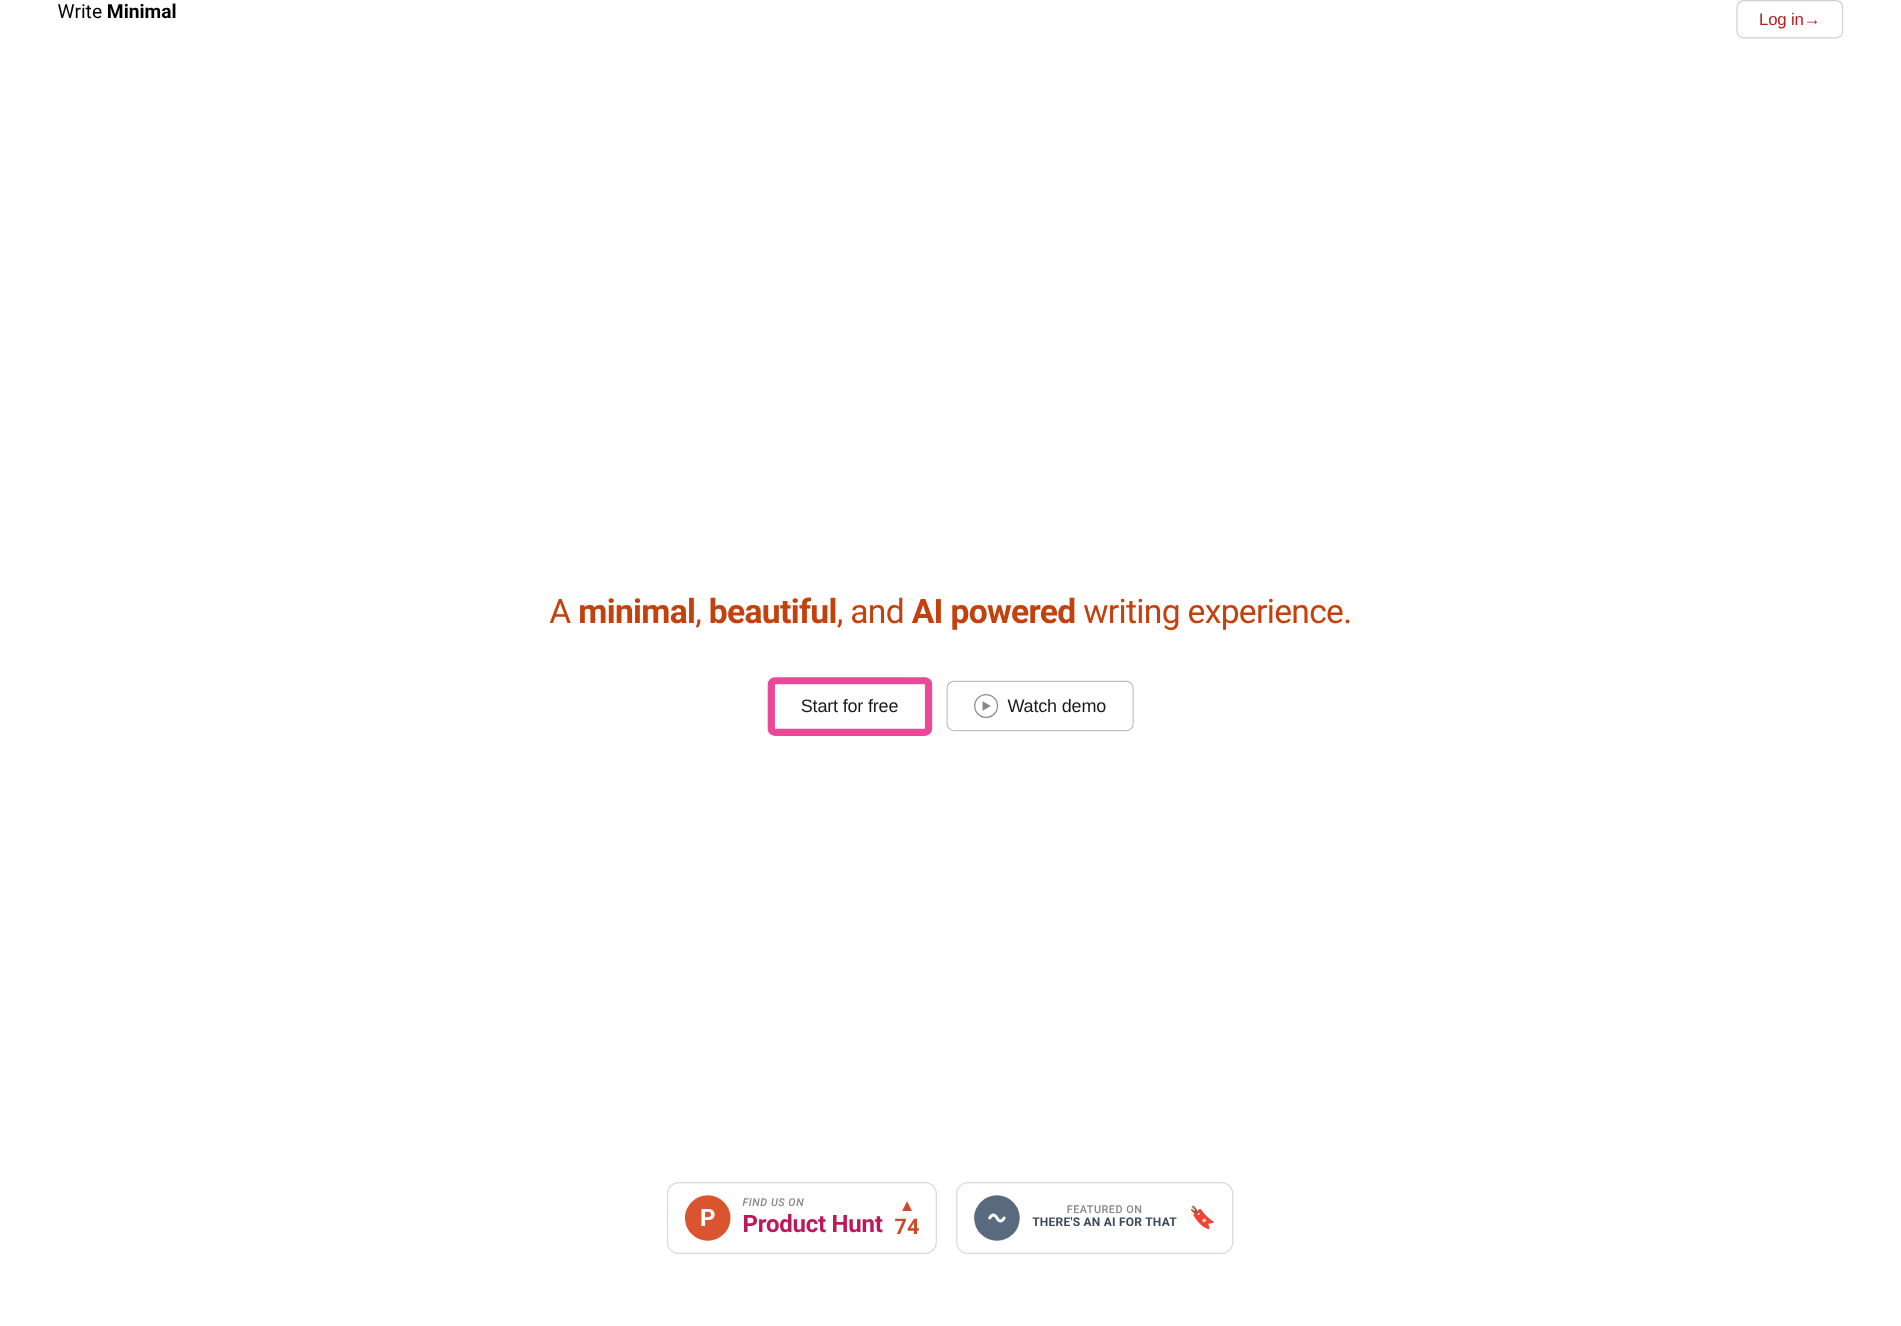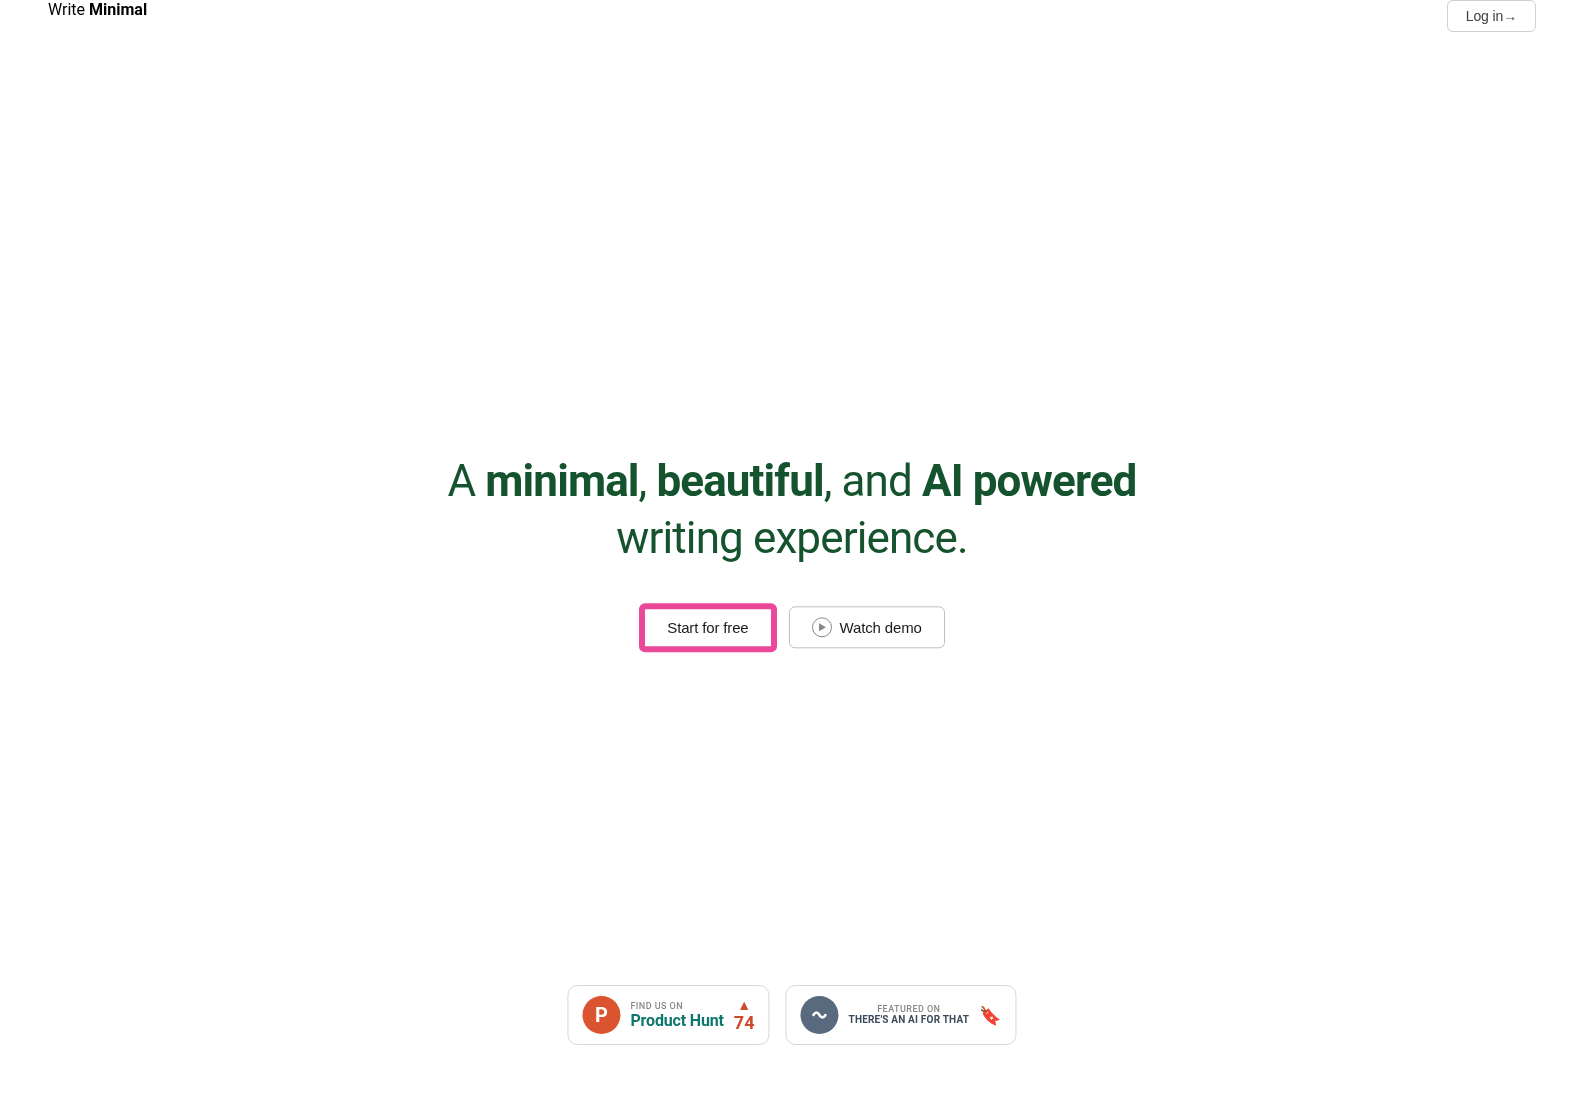--- a/index.html
+++ b/index.html
@@ -29,21 +29,21 @@
       justify-content: space-between;
       padding: 0 48px;
     }
 
     .login-btn {
       border: 1px solid #d0d0d0;
       background: #ffffff;
       border-radius: 6px;
       padding: 7px 18px;
       font-size: 14px;
-      color: #404040;
+      color: #b91c1c;
       cursor: pointer;
       display: flex;
       align-items: center;
       gap: 6px;
       letter-spacing: -0.01em;
     }
 
     
     .hero {
       position: absolute;
@@ -51,22 +51,22 @@
       left: 50%;
       transform: translate(-50%, -50%);
       text-align: center;
       display: flex;
       flex-direction: column;
       align-items: center;
       gap: 36px;
     }
 
     .hero-headline {
-      font-size: 44px;
-      color: #14532d;
+      font-size: 28px;
+      color: #c2410c;
       font-weight: 400;
       letter-spacing: -0.02em;
       line-height: 1.3;
     }
 
     .hero-headline strong {
       font-weight: 700;
     }
 
     .hero-buttons {
@@ -162,26 +162,27 @@
       display: flex;
       flex-direction: column;
     }
 
     .ph-find {
       font-size: 9px;
       color: #888;
       text-transform: uppercase;
       letter-spacing: 0.05em;
       font-weight: 500;
+      font-style: italic;
     }
 
     .ph-name {
-      font-size: 16px;
-      font-weight: 700;
-      color: #0f766e;
+      font-size: 20px;
+      font-weight: 700;
+      color: #be185d;
       letter-spacing: -0.01em;
     }
 
     .ph-count {
       display: flex;
       flex-direction: column;
       align-items: center;
       margin-left: auto;
       color: #cc4b2c;
       font-size: 12px;

